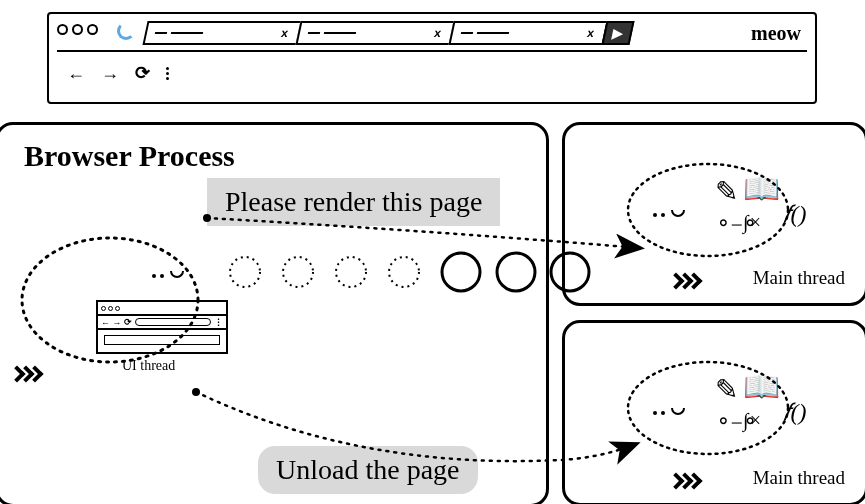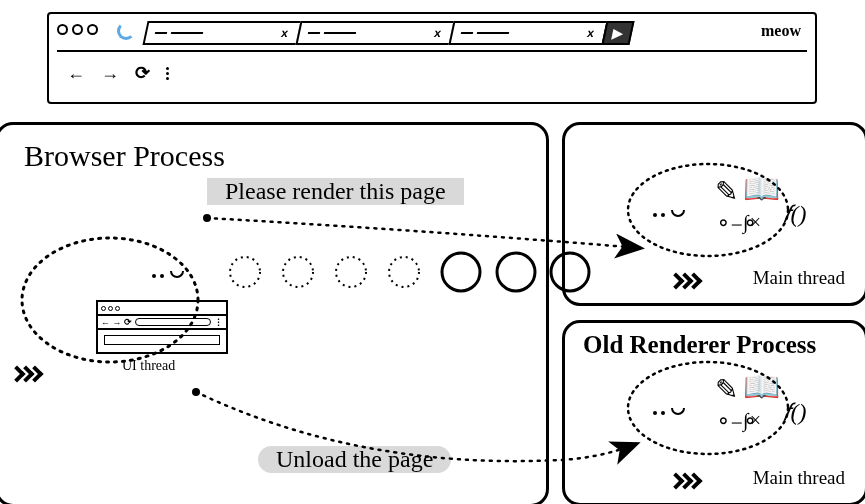--- a/index.html
+++ b/index.html
@@ -12,36 +12,36 @@
   .spinner-icon { position: absolute; left: 68px; top: 8px; width: 18px; height: 18px; border: 3px solid #5ba9e6; border-top-color: transparent; border-right-color: transparent; border-radius: 50%; }
   .tabs { position: absolute; left: 96px; top: 7px; display: flex; }
   .tab { height: 24px; border: 2px solid #000; background: #fff; display: flex; align-items: center; padding: 0 8px; position: relative; font-size: 12px; letter-spacing: 2px; }
   .tab .t-left { width: 12px; border-bottom: 2px solid #000; margin-right: 4px; }
   .tab .t-mid { width: 32px; border-bottom: 2px solid #000; margin-right: 4px; }
   .tab .t-close { font-weight: bold; font-family: sans-serif; }
   .tab1 { width: 155px; transform: skewX(-12deg); }
   .tab2 { width: 155px; transform: skewX(-12deg); margin-left: -2px; }
   .tab3 { width: 155px; transform: skewX(-12deg); margin-left: -2px; }
   .tab-arrow { width: 28px; height: 24px; border: 2px solid #000; background: #333; margin-left: -2px; transform: skewX(-12deg); display:flex; align-items:center; justify-content:center; color:#fff; font-size:14px;}
-  .brand { position: absolute; right: 14px; top: 8px; font-family: 'Comic Sans MS', cursive; font-size: 16px; font-weight: 600; }
+  .brand { position: absolute; right: 14px; top: 8px; font-family: 'Comic Sans MS', cursive; font-size: 20px; font-weight: 600; }
   .nav-row { position: absolute; left: 8px; top: 36px; right: 8px; height: 44px; border-top: 2px solid #000; display: flex; align-items: center; padding: 0 10px; gap: 16px; }
   .nav-btn { font-size: 18px; font-weight: bold; font-family: sans-serif; }
   .url-bar { flex: 1; height: 24px; border: 2px solid #000; border-radius: 12px; display: flex; align-items: center; padding: 0 12px; font-family: Verdana, sans-serif; font-size: 13px; color: #333; }
   .menu-dots { font-size: 18px; line-height: 6px; display:flex; flex-direction:column; gap:2px;}
   .menu-dots span{width:3px;height:3px;background:#000;border-radius:50%;display:block;}
 
   
   .browser-process { position: absolute; left: -5px; top: 122px; width: 554px; height: 385px; border: 3.5px solid #000; border-radius: 18px; background: #fff; }
-  .browser-process .title { position: absolute; left: 26px; top: 14px; font-size: 30px; font-weight: 400; text-align: right; }
+  .browser-process .title { position: absolute; left: 26px; top: 14px; font-size: 30px; font-weight: 700; text-align: right; }
   .new-renderer { position: absolute; left: 562px; top: 122px; width: 306px; height: 184px; border: 3.5px solid #000; border-radius: 18px; background: #fff; }
   .old-renderer { position: absolute; left: 562px; top: 320px; width: 306px; height: 186px; border: 3.5px solid #000; border-radius: 18px; background: #fff; }
   .renderer-title { position: absolute; left: 18px; top: 8px; font-size: 25px; font-weight: 600; }
 
   
-  .label-box { position: absolute; background: #d9d9d9; font-size: 24px; padding: 0 18px; font-weight: 400; }
+  .label-box { position: absolute; background: #d9d9d9; font-size: 28px; padding: 8px 18px; font-weight: 400; }
   .label-render { left: 207px; top: 178px; }
   .label-unload { left: 258px; top: 446px; border-radius: 17px; }
 
   
   .mini-browser { position: absolute; left: 96px; top: 300px; width: 132px; height: 54px; border: 2px solid #000; background: #fff; }
   .mini-browser .mb-top { height: 14px; border-bottom: 2px solid #000; display:flex; align-items:center; padding-left:3px; gap:2px;}
   .mini-browser .mb-top span{width:5px;height:5px;border:1px solid #000;border-radius:50%;}
   .mini-browser .mb-top .mtabs{flex:1;display:flex;}
   .mini-browser .mb-top .mtabs i{flex:1;border-right:1px solid #000;}
   .mini-browser .mb-row2 { height:14px; border-bottom:2px solid #000; display:flex; align-items:center; padding:0 3px; gap:3px; font-size:9px; font-family:sans-serif;}
@@ -154,21 +154,20 @@
     </div>
 
   <div style="position:absolute; left:150px; top:50px; font-size:28px;">✎</div>
   <div style="position:absolute; left:178px; top:46px; font-size:30px;">📖</div>
   <div style="position:absolute; left:178px; top:86px; font-size:20px; font-style:italic; font-family:serif;">∫×</div>
   <div style="position:absolute; left:218px; top:76px; font-size:24px; font-style:italic; font-family:serif;">𝑓()</div>
   <div style="position:absolute; left:150px; top:86px; font-size:20px;">⚬⎯⚬</div>
 </div>
 
 <div class="old-renderer">
-  <div class="renderer-title">Old Renderer Process</div>
   <div class="main-thread-label">Main thread</div>
   <div class="face" style="left:86px; top:78px;"><span class="eye"></span><span class="eye"></span><span class="smile"></span></div>
   <div class="chevrons" style="left:108px; bottom:16px;">
       <span></span>
       <span></span>
       <span></span>
     </div>
   <div style="position:absolute; left:150px; top:50px; font-size:28px;">✎</div>
   <div style="position:absolute; left:178px; top:46px; font-size:30px;">📖</div>
   <div style="position:absolute; left:178px; top:86px; font-size:20px; font-style:italic; font-family:serif;">∫×</div>

